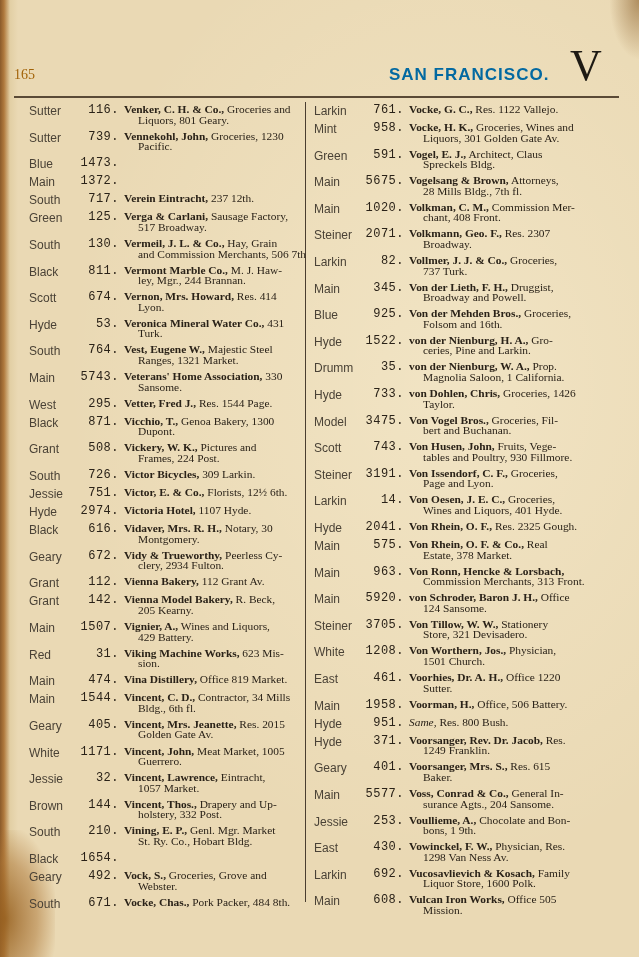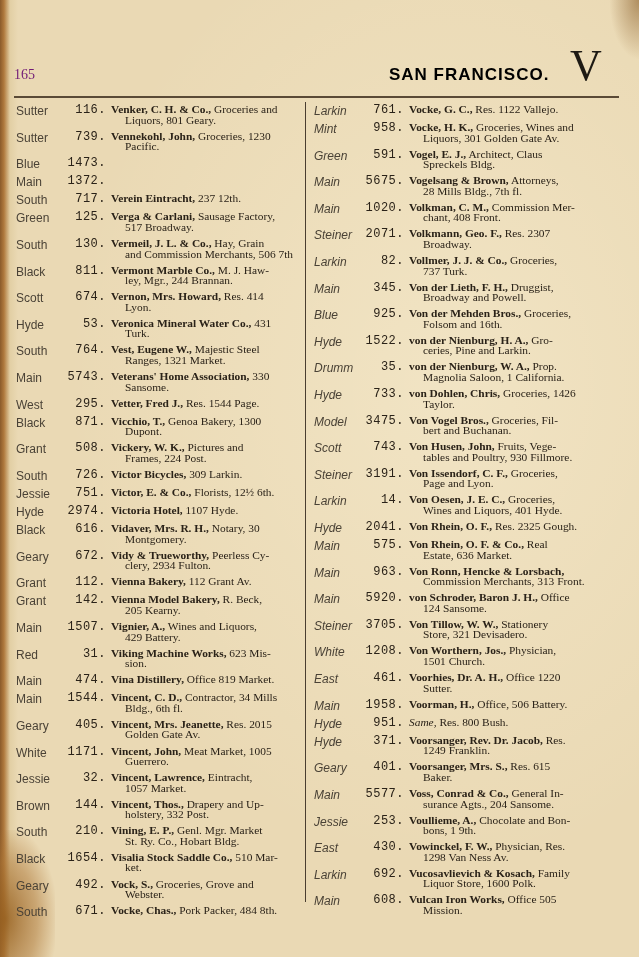--- a/index.html
+++ b/index.html
@@ -14,43 +14,43 @@
   }
   .stain {
     position:absolute; left:0; top:830px; width:55px; height:127px;
     background: radial-gradient(ellipse at 10% 70%, rgba(150,95,30,0.85), rgba(170,115,50,0.5) 45%, rgba(0,0,0,0) 75%);
   }
   .corner-stain {
     position:absolute; right:0; top:0; width:30px; height:60px;
     background: radial-gradient(ellipse at 100% 0%, rgba(150,110,60,0.7), rgba(0,0,0,0) 70%);
   }
   .page-num {
-    position:absolute; left:14px; top:67px; font-size:14px; color:#701a75;
+    position:absolute; left:14px; top:67px; font-size:14px; color:#a16207;
   }
   .city {
     position:absolute; left:389px; top:65px; font-family:"Liberation Sans", sans-serif;
-    font-weight:bold; font-size:17px; letter-spacing:1px; color:#000000;
+    font-weight:bold; font-size:17px; letter-spacing:1px; color:#0369a1;
   }
   .letter {
     position:absolute; left:570px; top:40px; font-size:44px; color:#1e1a14;
     font-family:"Liberation Serif", serif;
   }
   .rule {
     position:absolute; left:14px; top:96px; width:605px; height:2px; background:#5a4a36;
   }
   .col-divider {
     position:absolute; left:305px; top:102px; width:1px; height:800px; background:#4a3e30;
   }
   .col { position:absolute; top:104px; }
-  .col.left { left:16px; width:282px; }
+  .col.left { left:29px; width:282px; }
   .col.right { left:314px; width:290px; }
   .entry { display:flex; align-items:flex-start; font-size:11.4px; line-height:10.5px; margin-bottom:5.6px; }
   .exch { font-family:"Liberation Sans", sans-serif; font-size:12px; color:#4a4236; width:50px; flex:none; padding-top:2px; }
   .num { font-family:"Liberation Mono", monospace; font-size:12px; letter-spacing:0.5px; width:40px; text-align:right; flex:none; padding-right:5px; padding-top:1px; }
-  .col.right .exch { width:46px;font-style:italic; }
+  .col.right .exch { width:46px; }
   .col.right .num { width:44px; }
   .txt { flex:1; text-align:justify; }
   .txt .name { font-weight:bold; }
   .txt .cont { display:block; padding-left:14px; text-align:left; }
   .txt .italic { font-style:italic; font-weight:normal; }
 </style>
 </head>
 <body>
 
 <div class="stain"></div>
@@ -212,21 +212,20 @@
       <div class="txt"><span class="name">Vincent, Thos.,</span><span class="desc"> Drapery and Up-</span><span class="cont">holstery, 332 Post.</span></div>
     </div>
     <div class="entry">
       <span class="exch">South</span>
       <span class="num">210.</span>
       <div class="txt"><span class="name">Vining, E. P.,</span><span class="desc"> Genl. Mgr. Market</span><span class="cont">St. Ry. Co., Hobart Bldg.</span></div>
     </div>
     <div class="entry">
       <span class="exch">Black</span>
       <span class="num">1654.</span>
-      <div class="txt"><span class="name">Visalia Stock Saddle Co.,</span><span class="desc"> 510 Mar-</span><span class="cont">ket.</span></div>
     </div>
     <div class="entry">
       <span class="exch">Geary</span>
       <span class="num">492.</span>
       <div class="txt"><span class="name">Vock, S.,</span><span class="desc"> Groceries, Grove and</span><span class="cont">Webster.</span></div>
     </div>
     <div class="entry">
       <span class="exch">South</span>
       <span class="num">671.</span>
       <div class="txt"><span class="name">Vocke, Chas.,</span><span class="desc"> Pork Packer, 484 8th.</span></div>
@@ -314,21 +313,21 @@
       <div class="txt"><span class="name">Von Oesen, J. E. C.,</span><span class="desc"> Groceries,</span><span class="cont">Wines and Liquors, 401 Hyde.</span></div>
     </div>
     <div class="entry">
       <span class="exch">Hyde</span>
       <span class="num">2041.</span>
       <div class="txt"><span class="name">Von Rhein, O. F.,</span><span class="desc"> Res. 2325 Gough.</span></div>
     </div>
     <div class="entry">
       <span class="exch">Main</span>
       <span class="num">575.</span>
-      <div class="txt"><span class="name">Von Rhein, O. F. &amp; Co.,</span><span class="desc"> Real</span><span class="cont">Estate, 636 Market.</span></div>
+      <div class="txt"><span class="name">Von Rhein, O. F. &amp; Co.,</span><span class="desc"> Real</span><span class="cont">Estate, 378 Market.</span></div>
     </div>
     <div class="entry">
       <span class="exch">Main</span>
       <span class="num">963.</span>
       <div class="txt"><span class="name">Von Ronn, Hencke &amp; Lorsbach,</span><span class="desc"></span><span class="cont">Commission Merchants, 313 Front.</span></div>
     </div>
     <div class="entry">
       <span class="exch">Main</span>
       <span class="num">5920.</span>
       <div class="txt"><span class="name">von Schroder, Baron J. H.,</span><span class="desc"> Office</span><span class="cont">124 Sansome.</span></div>

